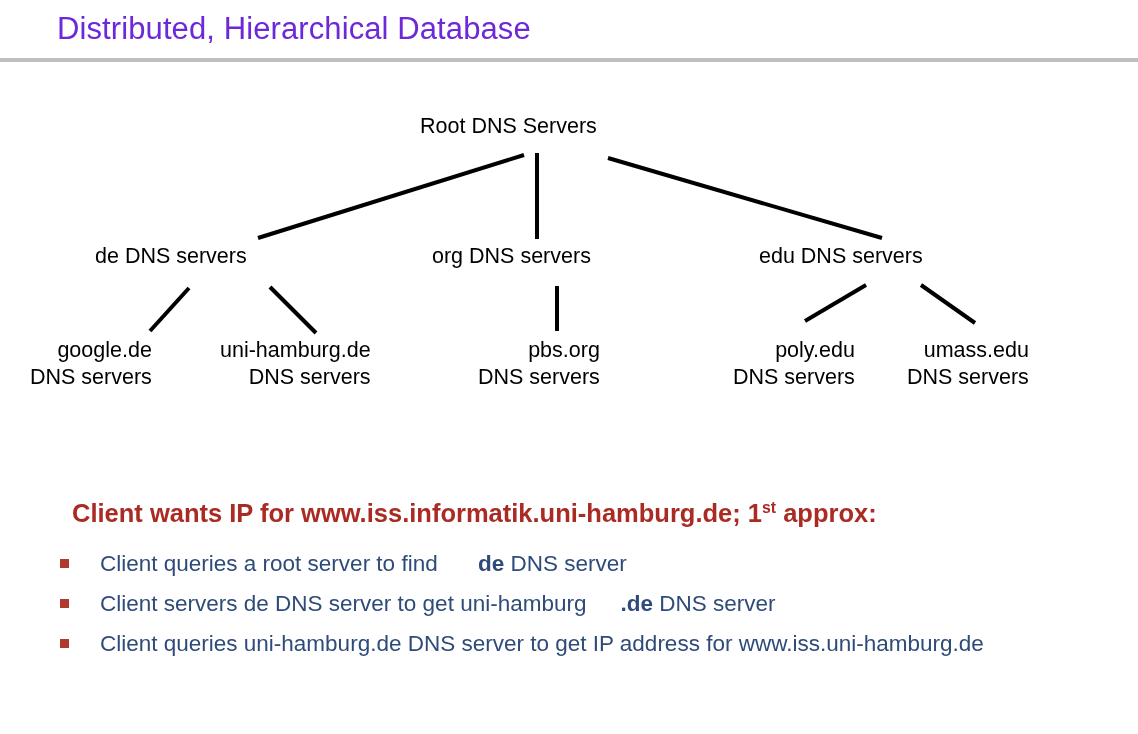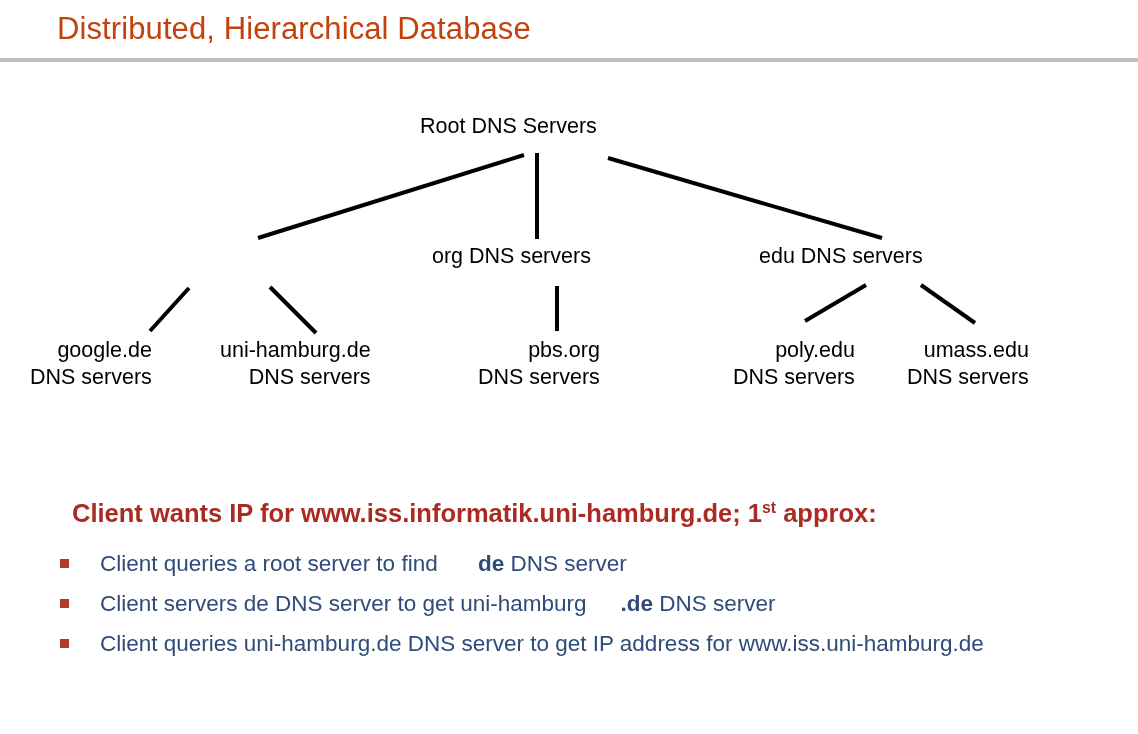--- a/index.html
+++ b/index.html
@@ -20,21 +20,21 @@
     overflow: hidden;
   }
 
   
   #slide-title {
     position: absolute;
     left: 57px;
     top: 8px;
     font-size: 31px;
     line-height: 42px;
-    color: #c2410c;
+    color: #6d28d9;
     font-weight: 400;
     letter-spacing: 0.1px;
     white-space: nowrap;
   }
   #title-rule {
     position: absolute;
     left: 0px;
     top: 58px;
     width: 1138px;
     height: 4px;
@@ -152,20 +152,23 @@
 
       <line x1="866" y1="285" x2="805" y2="321" stroke="#000000" stroke-width="4"></line>
 
       <line x1="921" y1="285" x2="975" y2="323" stroke="#000000" stroke-width="4"></line>
     </svg>
 
     <div class="node" id="node-root">
       <span>Root DNS Servers</span>
     </div>
 
+    <div class="node" id="node-de">
+      <span>de DNS servers</span>
+    </div>
 
     <div class="node" id="node-edu">
       <span>edu DNS servers</span>
     </div>
 
     <div class="node" id="node-org">
       <span>org DNS servers</span>
     </div>
 
     <div class="node" id="node-google">

